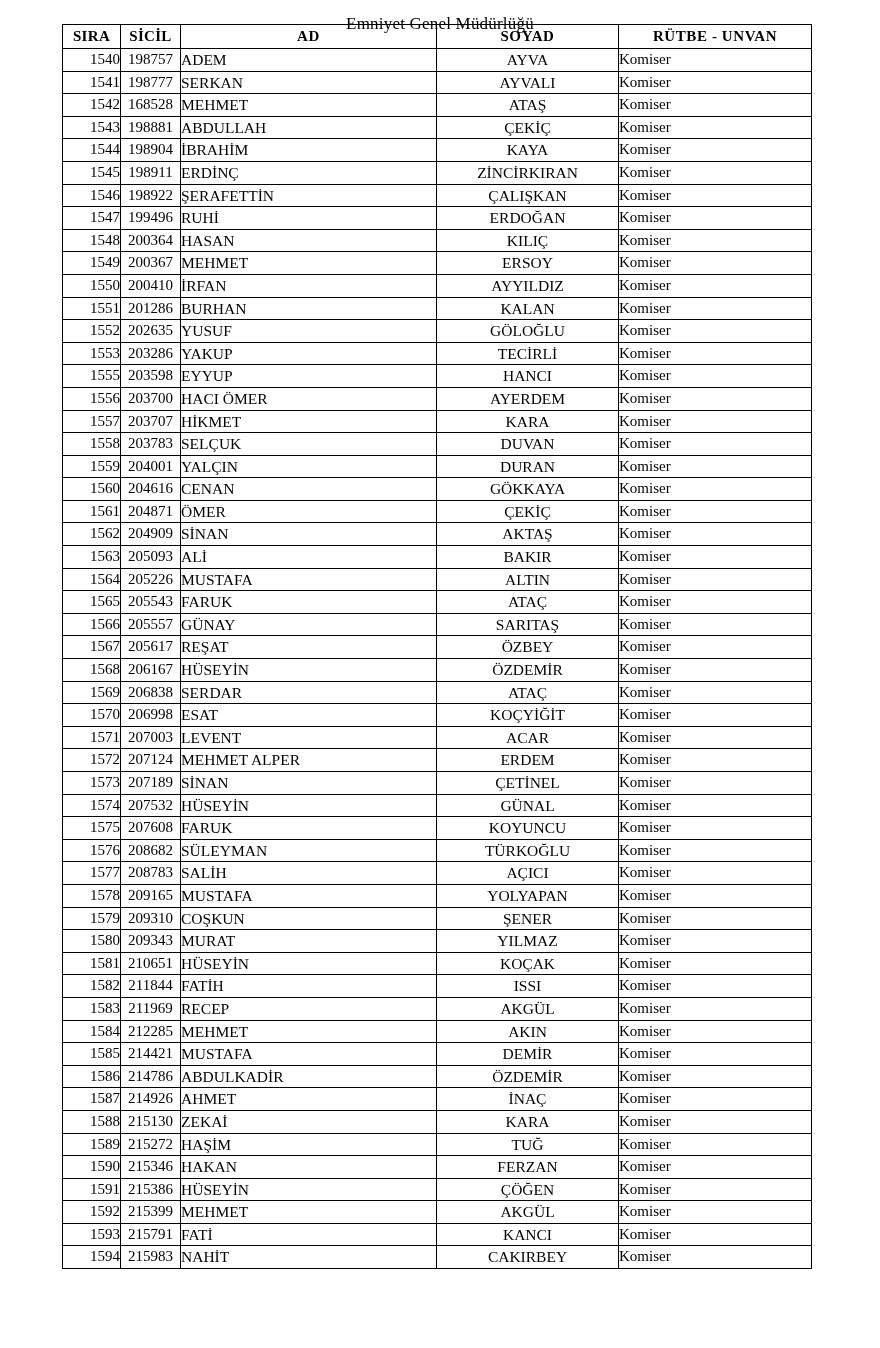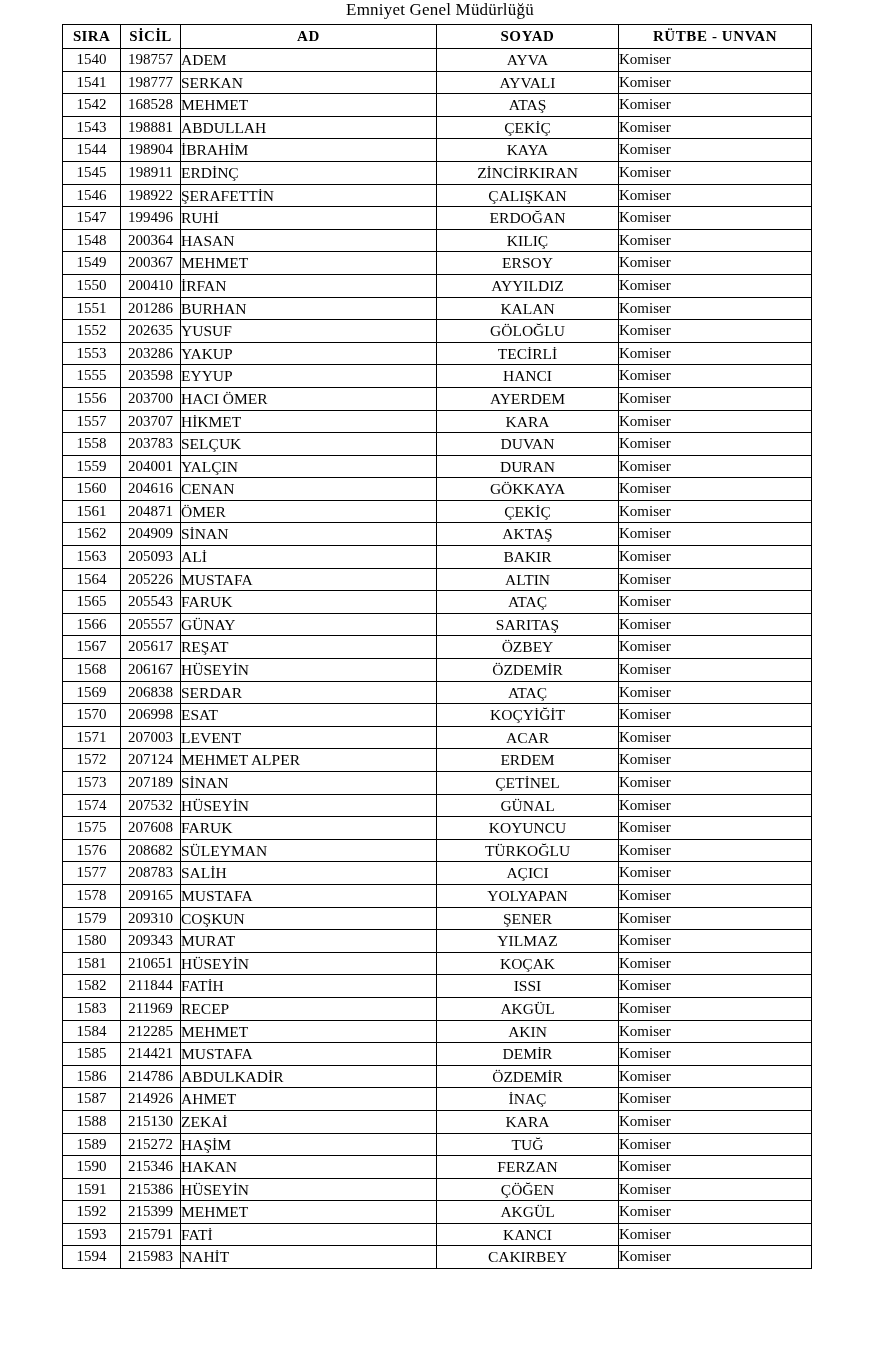--- a/index.html
+++ b/index.html
@@ -19,21 +19,21 @@
   .page {
     position: absolute;
     left: 0;
     top: 0;
     width: 880px;
     height: 1348px;
   }
   .doc-title {
     position: absolute;
     left: 0;
-    top: 0;
+    top: 14px;
     width: 880px;
     text-align: center;
     font-size: 17px;
     font-weight: normal;
     letter-spacing: 0.2px;
     font-family: "Liberation Serif", "DejaVu Serif", serif;
   }
   .table-wrap {
     position: absolute;
     left: 62px;
@@ -68,21 +68,21 @@
     letter-spacing: 0.3px;
     height: 23px;
     line-height: 23px;
   }
   table.listing thead th.th-ad,
   table.listing thead th.th-soyad,
   table.listing thead th.th-rutbe {
     letter-spacing: 0.6px;
   }
   td.cell-sira {
-    text-align: center;
+    text-align: right;
     font-size: 15px;
   }
   td.cell-sicil {
     text-align: center;
     font-size: 15px;
   }
   td.cell-ad {
     text-align: left;
     padding-left: 4px;
     font-size: 15.5px;

